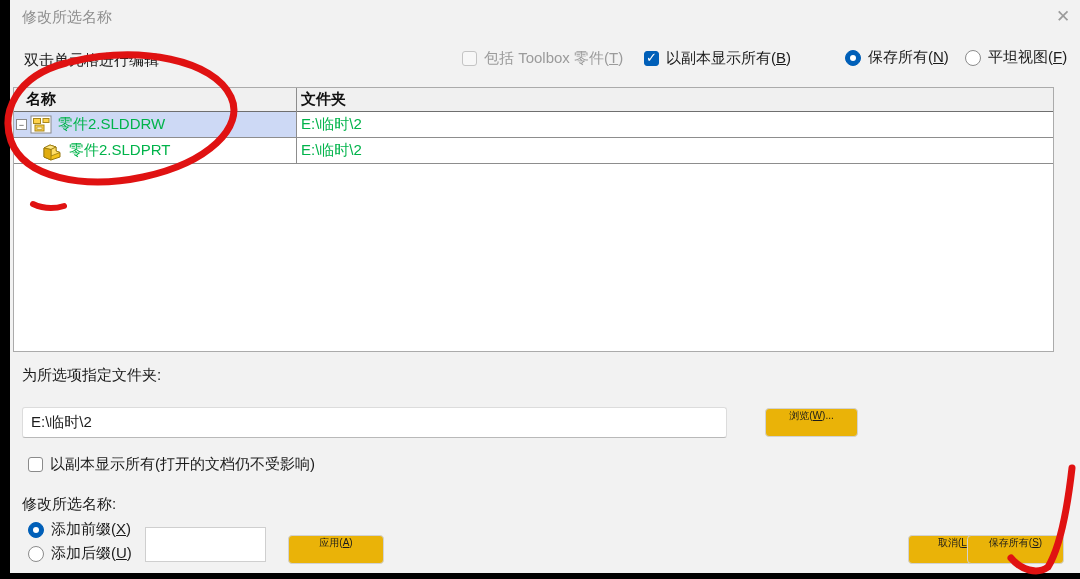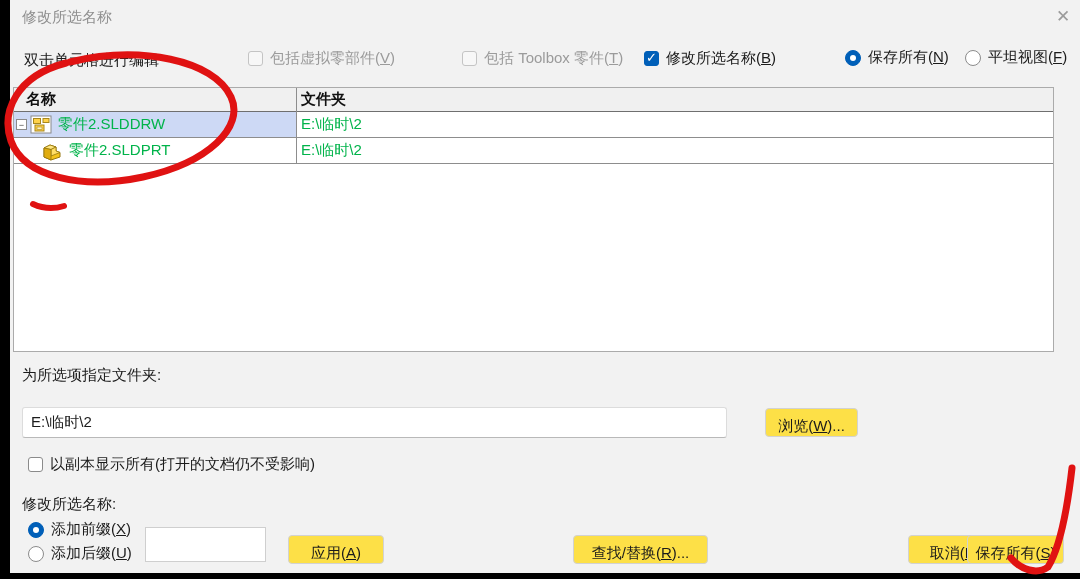--- a/index.html
+++ b/index.html
@@ -62,49 +62,45 @@
     display:flex;align-items:center;justify-content:center;font-size:9px;line-height:8px;color:#444;
     margin-left:2px;flex:none;
   }
   
   .textbox{
     background:#fff;border:1px solid #dcdcdc;border-bottom:1px solid #b9b9b9;border-radius:3px;
     font-size:15px;color:#1b1b1b;padding:0 8px;box-sizing:border-box;
     font-family:"Liberation Sans","DejaVu Sans",sans-serif;outline:none;
   }
   .btn{
-    display:flex;align-items:flex-end;justify-content:center;
-    background:#fde047;border:1px solid #d2d2d2;border-radius:4px;
-    font-size:15px;color:#1b1b1b;box-sizing:border-box;white-space:nowrap;
+    display:flex;align-items:flex-start;justify-content:center;
+    background:#eab308;border:1px solid #d2d2d2;border-radius:4px;
+    font-size:10px;color:#1b1b1b;box-sizing:border-box;white-space:nowrap;
   }
   .annot{position:absolute;left:0;top:0;width:1080px;height:579px;pointer-events:none;z-index:50;}
 </style>
 </head>
 <body>
 
 <div class="dialog">
 
   <div class="abs title" style="left:12px;top:8px;">修改所选名称</div>
   <div class="abs closex" style="left:1042px;top:5px;">✕</div>
 
   <div class="abs lbl" style="left:14px;top:51px;">双击单元格进行编辑</div>
 
-  <div class="abs opt" style="left:238px;top:49px;">
-    <span class="cb disabled"></span>
-    <span class="lbl gray"><span>包括虚拟零部件(</span><span class="ak">V</span><span>)</span></span>
-  </div>
 
   <div class="abs opt" style="left:452px;top:49px;">
     <span class="cb disabled"></span>
     <span class="lbl gray"><span>包括 Toolbox 零件(</span><span class="ak">T</span><span>)</span></span>
   </div>
 
   <div class="abs opt" style="left:634px;top:49px;">
     <span class="cb checked"></span>
-    <span class="lbl"><span>修改所选名称(</span><span class="ak">B</span><span>)</span></span>
+    <span class="lbl"><span>以副本显示所有(</span><span class="ak">B</span><span>)</span></span>
   </div>
 
   <div class="abs opt" style="left:835px;top:48px;">
     <span class="rad selected"></span>
     <span class="lbl"><span>保存所有(</span><span class="ak">N</span><span>)</span></span>
   </div>
 
   <div class="abs opt" style="left:955px;top:48px;">
     <span class="rad"></span>
     <span class="lbl"><span>平坦视图(</span><span class="ak">F</span><span>)</span></span>
@@ -167,23 +163,20 @@
     <span class="rad"></span>
     <span class="lbl"><span>添加后缀(</span><span class="ak">U</span><span>)</span></span>
   </div>
 
   <input class="abs textbox" style="left: 135px; top: 527px; width: 121px; height: 35px; border-radius: 0px; border: 1px solid rgb(207, 207, 207);" value="">
 
   <div class="abs btn" style="left:278px;top:535px;width:96px;height:29px;">
     <span><span>应用(</span><span class="ak">A</span><span>)</span></span>
   </div>
 
-  <div class="abs btn" style="left:563px;top:535px;width:135px;height:29px;">
-    <span><span>查找/替换(</span><span class="ak">R</span><span>)...</span></span>
-  </div>
 
   <div class="abs btn" style="left:898px;top:535px;width:92px;height:29px;">
     <span><span>取消(</span><span class="ak">L</span><span>)</span></span>
   </div>
 
   <div class="abs btn" style="left:957px;top:535px;width:97px;height:29px;">
     <span><span>保存所有(</span><span class="ak">S</span><span>)</span></span>
   </div>
 
 </div>

